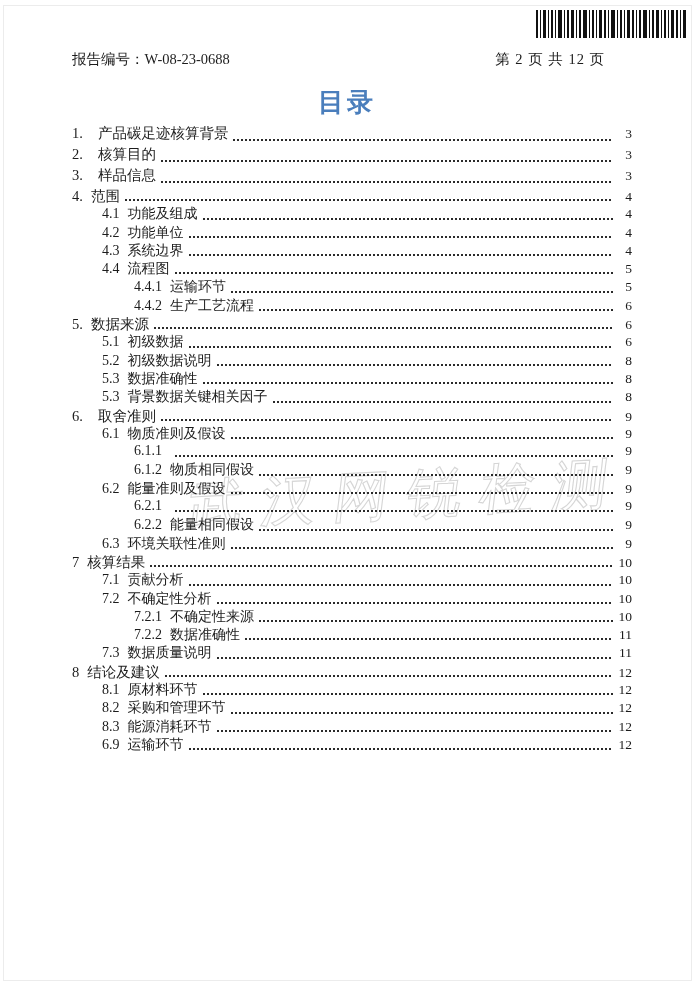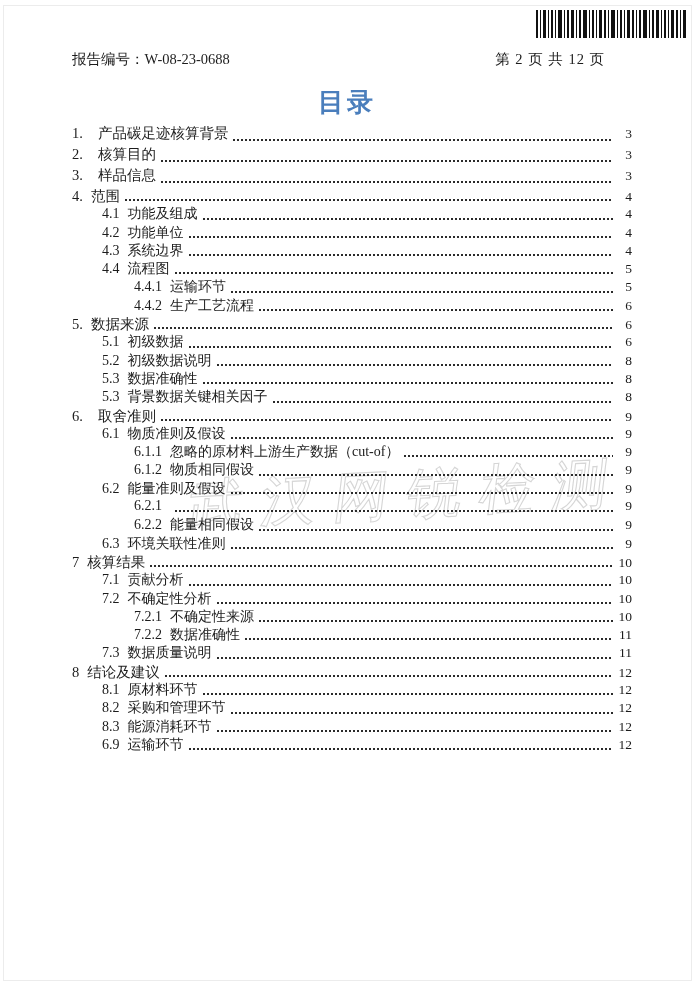--- a/index.html
+++ b/index.html
@@ -263,21 +263,20 @@
         <span class="pg">9</span>
       </div>
       <div class="toc-row lvl2">
         <span class="num">6.1</span>
         <span class="label">物质准则及假设</span>
         <span class="leader"></span>
         <span class="pg">9</span>
       </div>
       <div class="toc-row lvl3">
         <span class="num">6.1.1</span>
-        <span class="label">忽略的原材料上游生产数据（cut-of）</span>
         <span class="leader"></span>
         <span class="pg">9</span>
       </div>
       <div class="toc-row lvl3">
         <span class="num">6.1.2</span>
         <span class="label">物质相同假设</span>
         <span class="leader"></span>
         <span class="pg">9</span>
       </div>
       <div class="toc-row lvl2">

